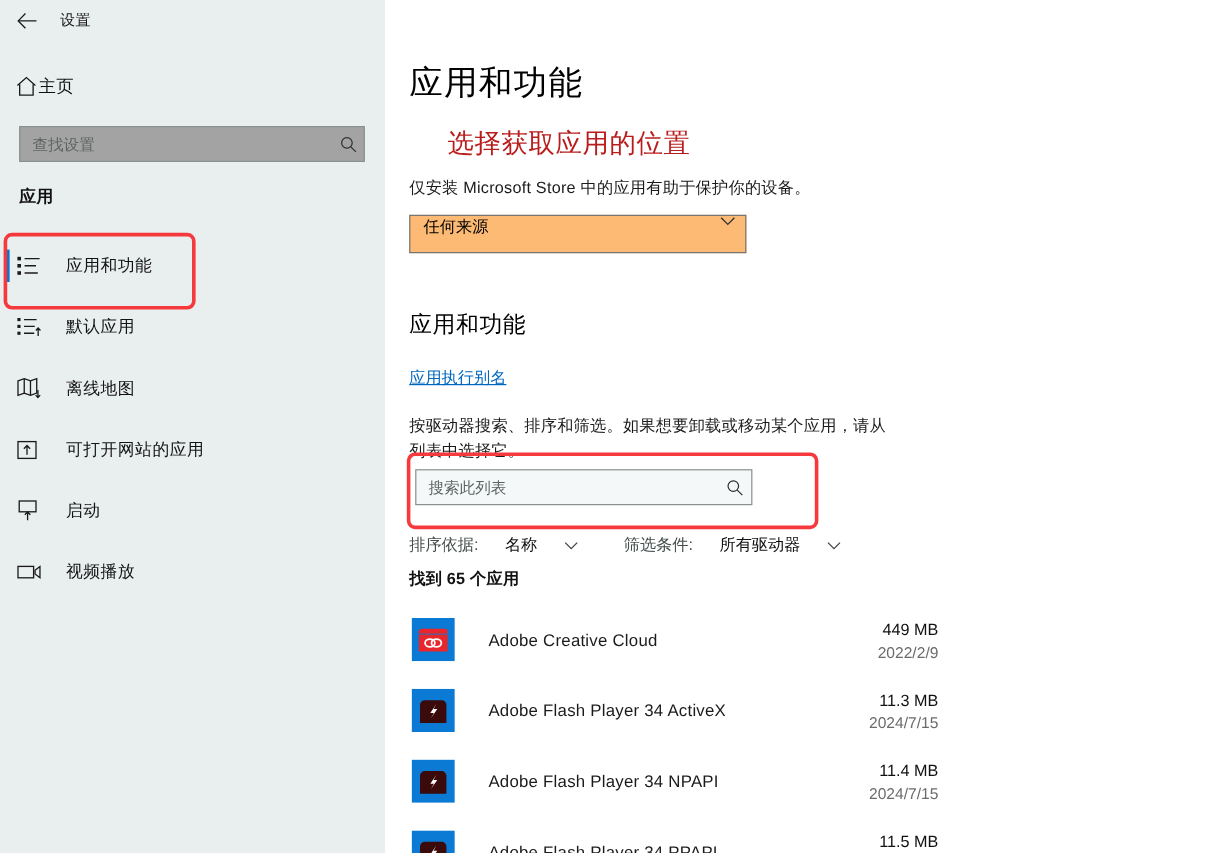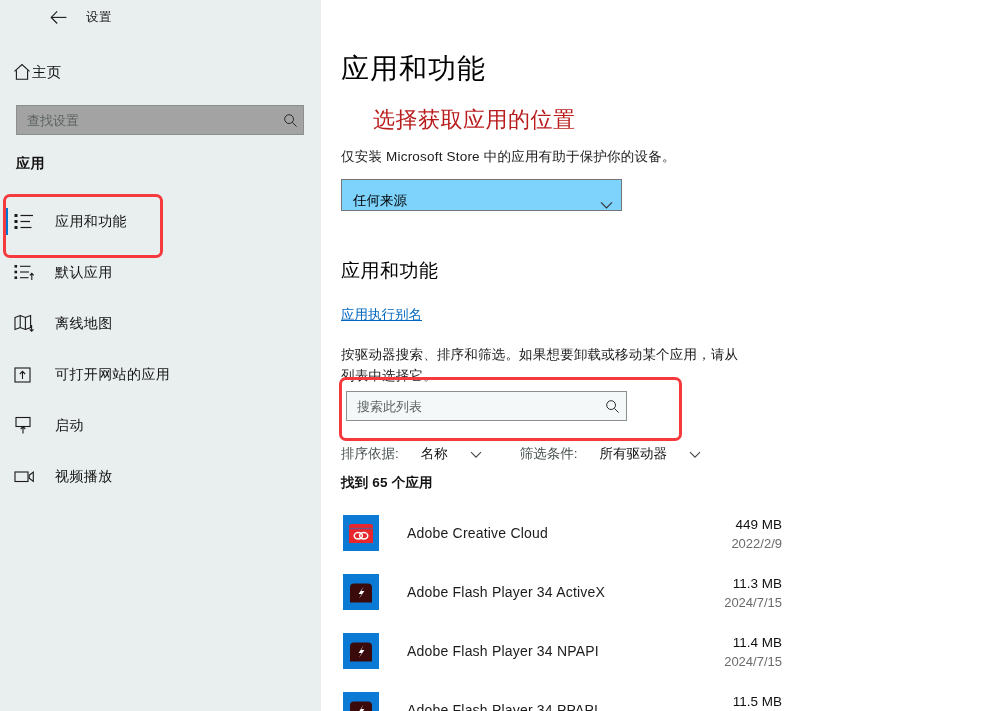--- a/index.html
+++ b/index.html
@@ -15,21 +15,21 @@
 
   
   .sidebar {
     position: absolute; left: 0; top: 0;
     width: 321px; height: 711px;
     background: #e9eeee;
   }
   .titlebar {
     position: absolute; left: 0; top: 0;
     width: 329px; height: 34px;
-    display: flex; align-items: center; padding-left: 36px;
+    display: flex; align-items: center;
   }
   .back-btn {
     width: 44px; height: 32px;
     display: flex; align-items: center; justify-content: center;
     cursor: default;
   }
   .back-btn svg { display: block; }
   .win-title {
     font-size: 12.5px; color: #1a1a1a;
     margin-left: 6px; letter-spacing: .5px;
@@ -98,22 +98,22 @@
     position: absolute; left: 20px; top: 105px;
     font-size: 22px; font-weight: 400; color: #b91c1c; letter-spacing:.5px;margin-left:32px;
   }
   .store-desc {
     position: absolute; left: 20px; top: 148px;
     font-size: 13.5px; color: #1b1b1b; letter-spacing:.2px;
   }
   .source-select {
     position: absolute; left: 20px; top: 179px;
     width: 281px; height: 32px;
-    border: 1px solid #757575; background: #7dd3fc;
-    display: flex; align-items: flex-end;
+    border: 1px solid #757575; background: #fdba74;
+    display: flex; align-items: flex-start;
   }
   .source-select .val { flex:1; font-size: 13.5px; padding-left: 11px; color:#000; }
   .source-select .chev { width: 30px; display:flex; align-items:center; justify-content:center; }
 
   .h2-apps {
     position: absolute; left: 20px; top: 258px;
     font-size: 19px; font-weight: 400; color: #000; letter-spacing:.5px;
   }
   .alias-link {
     position: absolute; left: 20px; top: 306px;

